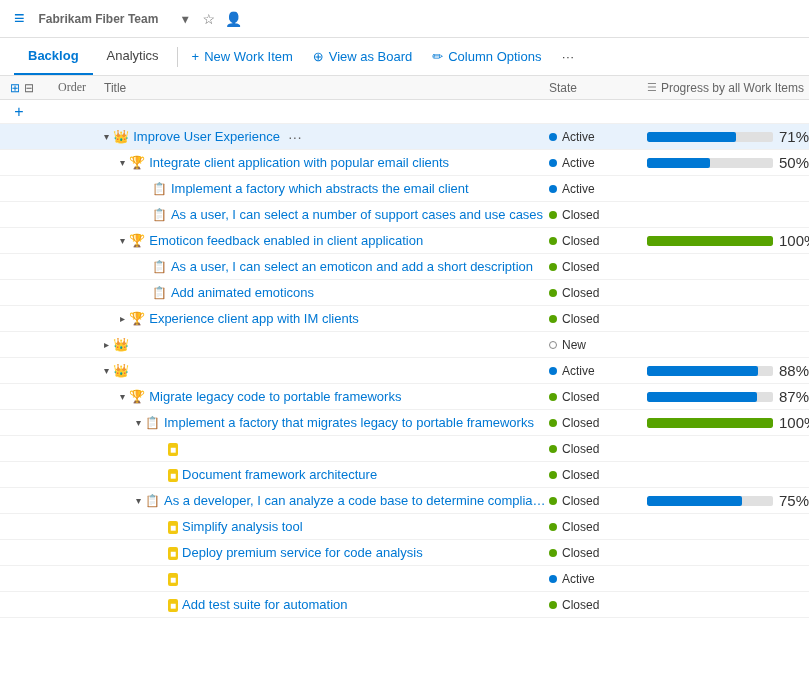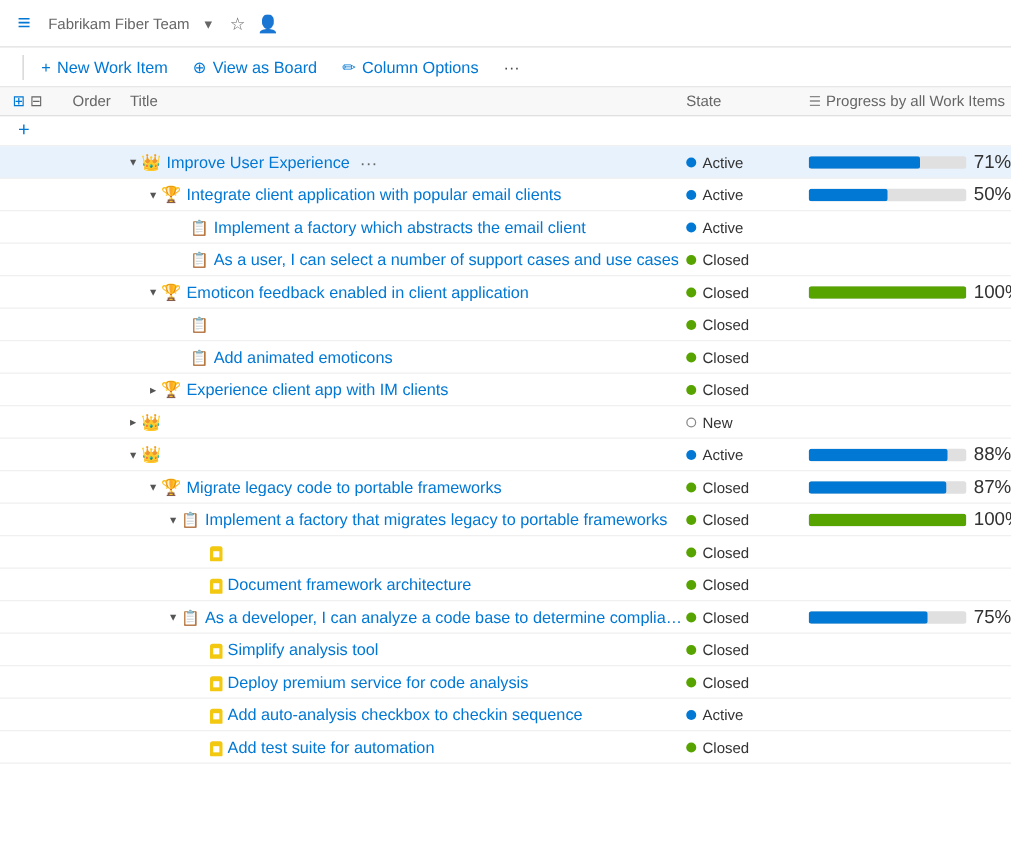--- a/index.html
+++ b/index.html
@@ -1,36 +1,36 @@
 <!DOCTYPE html>
 <html><head>
   <meta charset="utf-8">
   <style>
     * { box-sizing: border-box; margin: 0; padding: 0; }
     body { font-family: 'Segoe UI', Tahoma, Geneva, Verdana, sans-serif; font-size: 13px; color: #333; background: #fff; width: 809px; min-height: 694px; overflow-x: hidden; }
 
     
     .top-bar { display: flex; align-items: center; padding: 8px 14px; border-bottom: 1px solid #e0e0e0; gap: 10px; }
     .top-bar-logo { color: #0078d4; font-size: 18px; margin-right: 4px; }
-    .top-bar-title { font-size: 15px; font-weight: 400; color: #333; display: flex; align-items: center; gap: 12px; }
+    .top-bar-title { font-size: 15px; font-weight: 700; color: #333; display: flex; align-items: center; gap: 24px; }
     .top-bar-title span { color: #666; font-size: 12px; }
     .top-bar-icons { display: flex; gap: 10px; margin-left: 4px; color: #666; font-size: 14px; }
 
     
     .nav-bar { display: flex; align-items: center; padding: 0 14px; border-bottom: 1px solid #e0e0e0; gap: 0; }
     .nav-tab { padding: 10px 14px; cursor: pointer; font-size: 13px; color: #444; text-decoration: none; border-bottom: 2px solid transparent; }
     .nav-tab.active { border-bottom: 2px solid #0078d4; color: #0078d4; font-weight: 600; }
     .nav-divider { width: 1px; height: 20px; background: #d0d0d0; margin: 0 4px; }
     .nav-action { display: flex; align-items: center; gap: 5px; padding: 8px 10px; color: #0078d4; cursor: pointer; font-size: 13px; }
     .nav-more { padding: 8px 10px; color: #444; cursor: pointer; }
 
     
     .col-headers { display: flex; align-items: center; padding: 4px 0; border-bottom: 1px solid #e0e0e0; background: #f8f8f8; font-size: 12px; color: #666; }
     .col-actions { width: 54px; display: flex; align-items: center; gap: 4px; padding-left: 10px; }
-    .col-order { width: 50px; padding-left: 4px; }
+    .col-order { width: 50px; padding-left: 4px; font-family: Liberation Serif, serif; }
     .col-title { flex: 1; }
     .col-state { width: 90px; }
     .col-progress { width: 170px; padding-left: 8px; display: flex; align-items: center; gap: 4px; }
 
     
     .work-items { }
     .row { display: flex; align-items: center; padding: 3px 0; border-bottom: 1px solid #f0f0f0; min-height: 26px; }
     .row.selected { background: #e8f2fc; }
 
     .row-actions { width: 54px; display: flex; align-items: center; padding-left: 10px; flex-shrink: 0; }
@@ -68,20 +68,22 @@
       <span>Fabrikam Fiber Team</span>
       <span>▾</span>
     </div>
     <div class="top-bar-icons">
       <span>☆</span>
       <span>👤</span>
     </div>
   </div>
 
   <div class="nav-bar">
+    <a class="nav-tab active">Backlog</a>
+    <a class="nav-tab">Analytics</a>
     <div class="nav-divider"></div>
     <div class="nav-action">
       <span>+</span>
       <span>New Work Item</span>
     </div>
     <div class="nav-action">
       <span>⊕</span>
       <span>View as Board</span>
     </div>
     <div class="nav-action">
@@ -215,20 +217,21 @@
 
     </div>
   </div>
       <div class="row">
     <div class="row-actions" style="padding-left:10px;">
     </div>
     <div class="row-order"></div>
     <div class="row-title" style="padding-left:32px;">
       <span style="width:12px;display:inline-block;"></span>
       <span><span style="color:#0078d4;font-size:12px;">📋</span></span>
+      <span class="title-text">As a user, I can select an emoticon and add a short description</span>
 
     </div>
     <div class="row-state">
       <span class="status-dot dot-closed"></span>
       <span>Closed</span>
     </div>
     <div class="row-progress">
       
     </div>
   </div>
@@ -447,21 +450,20 @@
       
     </div>
   </div>
       <div class="row">
     <div class="row-actions" style="padding-left:10px;">
     </div>
     <div class="row-order"></div>
     <div class="row-title" style="padding-left:48px;">
       <span style="width:12px;display:inline-block;"></span>
       <span><span style="background:#f2c811;color:#fff;font-size:10px;padding:1px 2px;border-radius:2px;">■</span></span>
-      <span class="title-text">Add auto-analysis checkbox to checkin sequence</span>
 
     </div>
     <div class="row-state">
       <span class="status-dot dot-active"></span>
       <span>Active</span>
     </div>
     <div class="row-progress">
       
     </div>
   </div>

